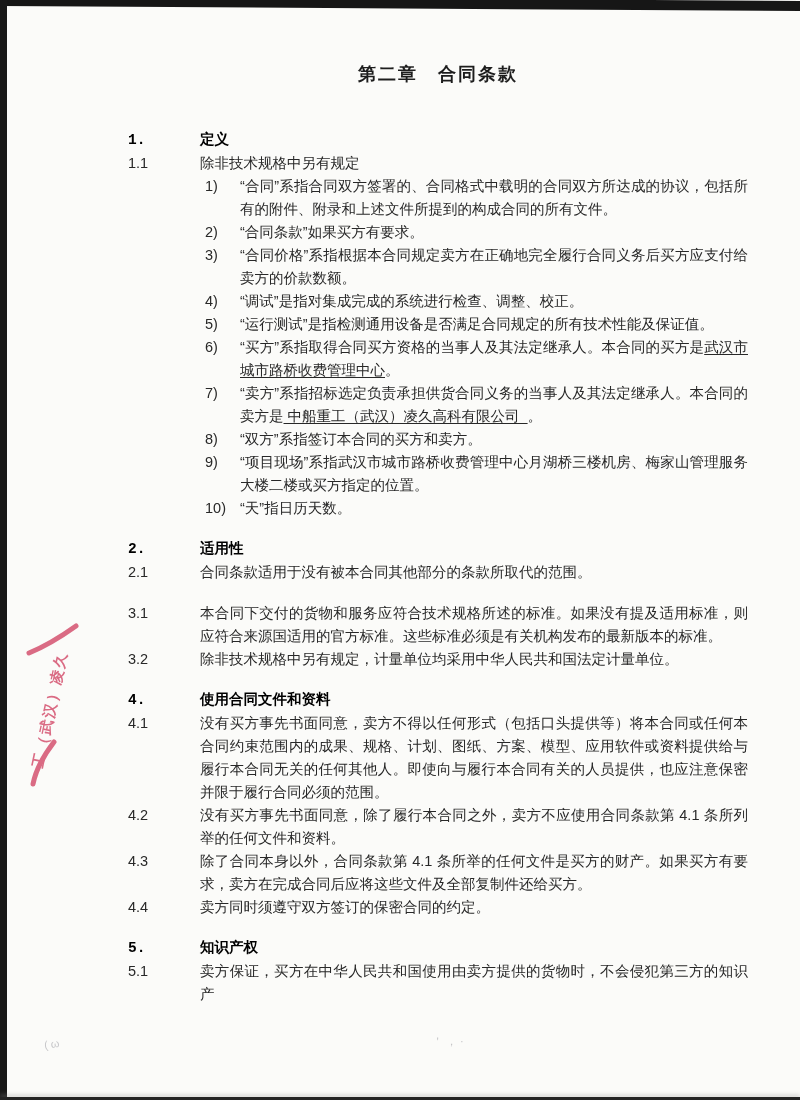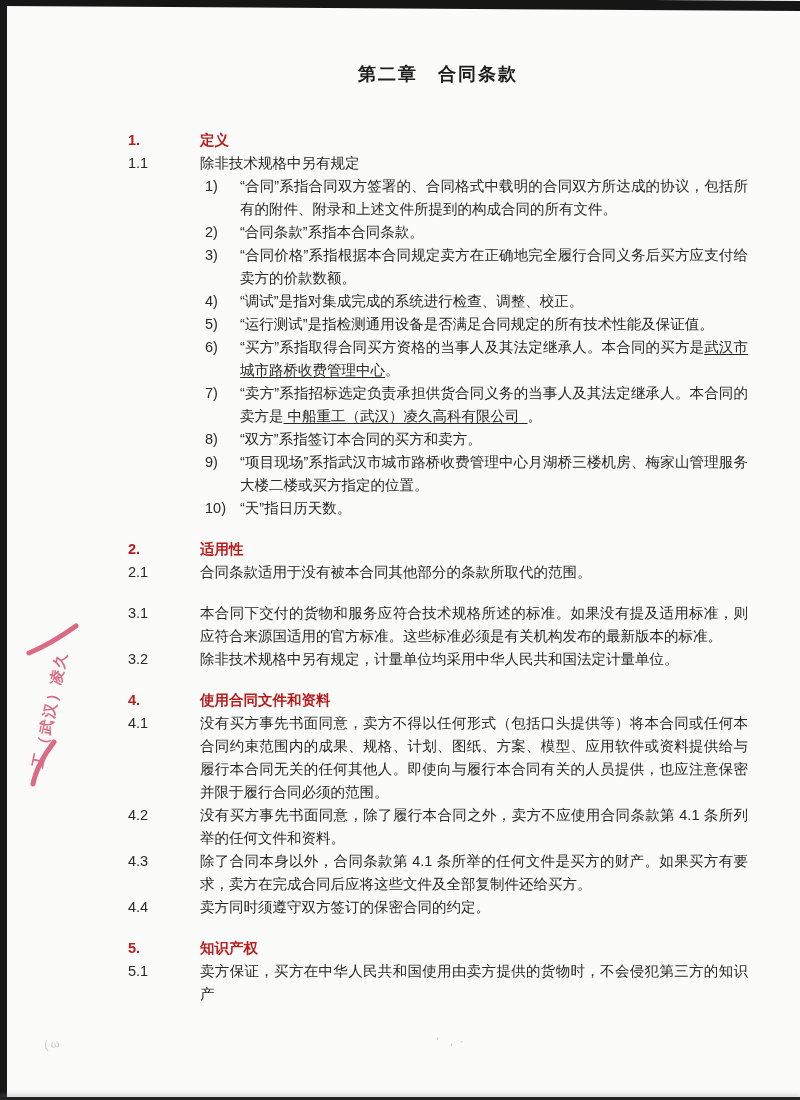--- a/index.html
+++ b/index.html
@@ -18,21 +18,21 @@
   .doc{position:absolute;left:7px;top:6px;right:0;bottom:3px;}
   .title{
     margin:53px 52px 0 121px;text-align:center;
     font-size:18px;line-height:30px;font-weight:700;letter-spacing:2px;color:#1d1d1d;
   }
   .content{
     margin:40px 52px 0 121px;
     font-size:14.5px;line-height:23px;color:#282828;
   }
   .sec + .sec{margin-top:18px;}
-  .sec-head{font-weight:700;color:#b91c1c;}
+  .sec-head{font-weight:700;color:#000000;font-family:Liberation Mono, monospace;}
   .sec-num{display:inline-block;width:72px;}
   .clause{display:flex;}
   .c-num{width:72px;flex:none;}
   .c-body{flex:1;min-width:0;}
   .c-text{text-align:justify;}
   .item{display:flex;}
   .i-num{width:40px;flex:none;padding-left:5px;box-sizing:border-box;}
   .i-text{flex:1;min-width:0;text-align:justify;}
   .u{text-decoration:underline;text-underline-offset:2px;}
   
@@ -64,21 +64,21 @@
           <div class="clause">
             <div class="c-num">1.1</div>
             <div class="c-body">
               <div class="c-text"><span>除非技术规格中另有规定</span></div>
               <div class="item">
                 <div class="i-num">1)</div>
                 <div class="i-text"><span>“合同”系指合同双方签署的、合同格式中载明的合同双方所达成的协议，包括所有的附件、附录和上述文件所提到的构成合同的所有文件。</span></div>
               </div>
               <div class="item">
                 <div class="i-num">2)</div>
-                <div class="i-text"><span>“合同条款”系指本合同条款。</span></div>
+                <div class="i-text"><span>“合同条款”如果买方有要求。</span></div>
               </div>
               <div class="item">
                 <div class="i-num">3)</div>
                 <div class="i-text"><span>“合同价格”系指根据本合同规定卖方在正确地完全履行合同义务后买方应支付给卖方的价款数额。</span></div>
               </div>
               <div class="item">
                 <div class="i-num">4)</div>
                 <div class="i-text"><span>“调试”是指对集成完成的系统进行检查、调整、校正。</span></div>
               </div>
               <div class="item">

